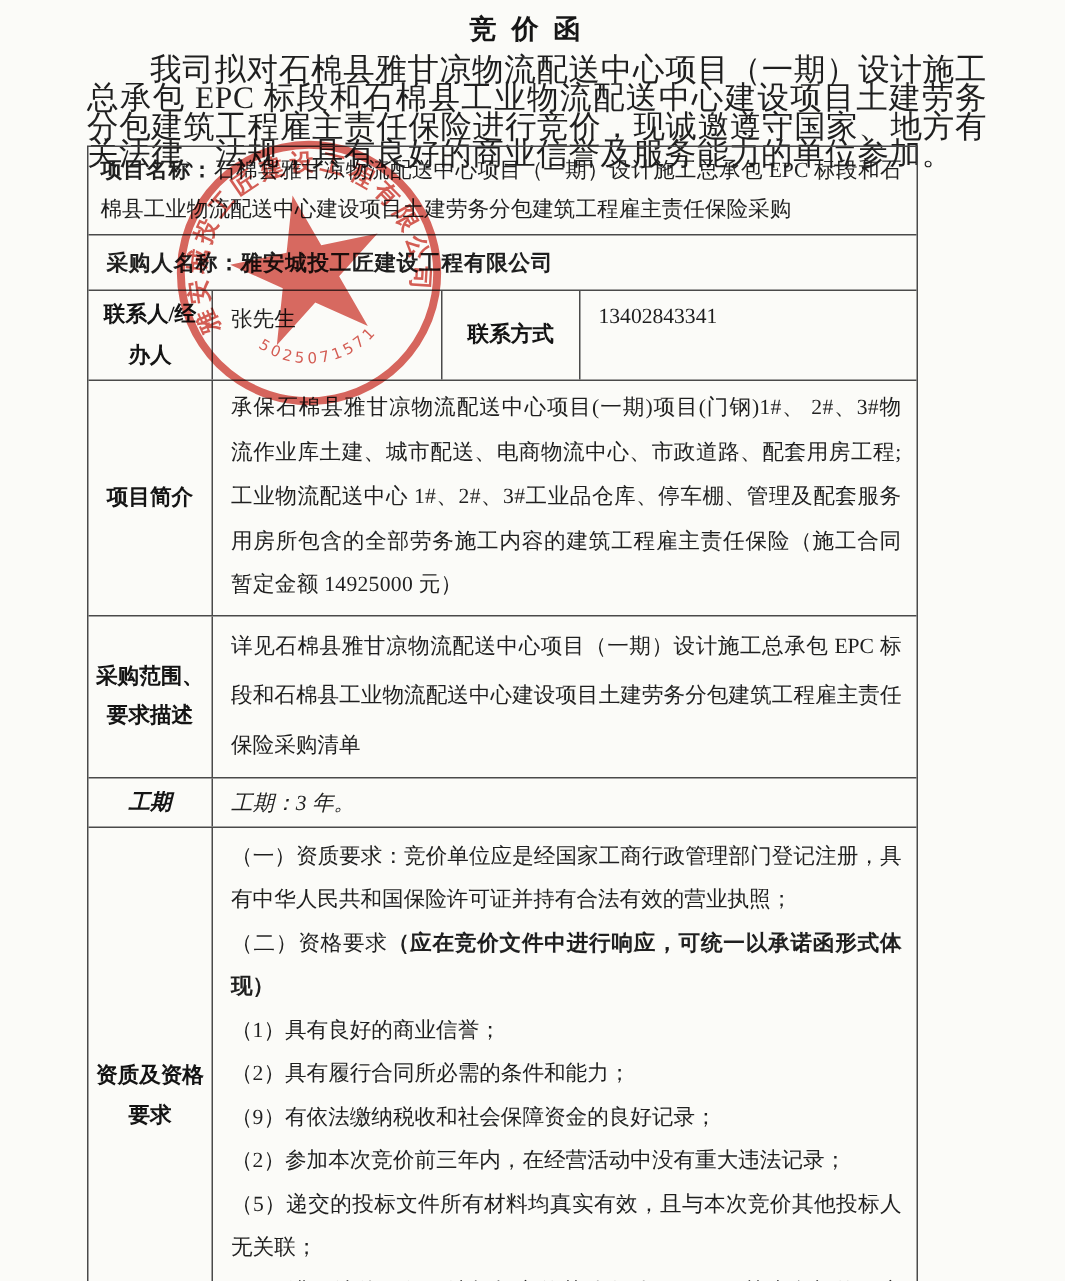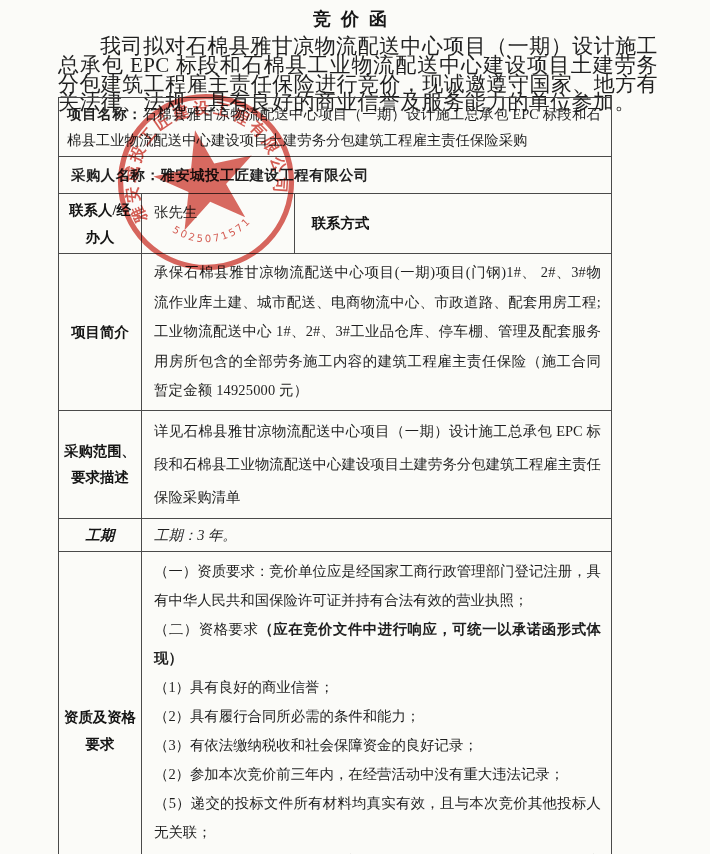--- a/index.html
+++ b/index.html
@@ -107,20 +107,21 @@
     <div class="row one r-purchaser">
       <div class="cell val">
         <p><span class="inline-label">采购人名称：</span><span>雅安城投工匠建设工程有限公司</span></p>
       </div>
     </div>
 
     <div class="row four r-contact">
       <div class="cell lbl">联系人/经办人</div>
       <div class="cell val">张先生</div>
       <div class="cell lbl">联系方式</div>
+      <div class="cell val">13402843341</div>
     </div>
 
     <div class="row two r-brief">
       <div class="cell lbl">项目简介</div>
       <div class="cell val">承保石棉县雅甘凉物流配送中心项目(一期)项目(门钢)1#、 2#、3#物流作业库土建、城市配送、电商物流中心、市政道路、配套用房工程;工业物流配送中心 1#、2#、3#工业品仓库、停车棚、管理及配套服务用房所包含的全部劳务施工内容的建筑工程雇主责任保险（施工合同暂定金额 14925000 元）</div>
     </div>
 
     <div class="row two r-scope">
       <div class="cell lbl">采购范围、要求描述</div>
       <div class="cell val">详见石棉县雅甘凉物流配送中心项目（一期）设计施工总承包 EPC 标段和石棉县工业物流配送中心建设项目土建劳务分包建筑工程雇主责任保险采购清单</div>
@@ -131,21 +132,21 @@
       <div class="cell val">工期：3 年。</div>
     </div>
 
     <div class="row two r-qual">
       <div class="cell lbl">资质及资格要求</div>
       <div class="cell val">
         <p>（一）资质要求：竞价单位应是经国家工商行政管理部门登记注册，具有中华人民共和国保险许可证并持有合法有效的营业执照；</p>
         <p><span>（二）资格要求</span><span class="bold-part">（应在竞价文件中进行响应，可统一以承诺函形式体现）</span></p>
         <p>（1）具有良好的商业信誉；</p>
         <p>（2）具有履行合同所必需的条件和能力；</p>
-        <p>（3）有依法缴纳税收和社会保障资金的良好记录；</p>
+        <p>（9）有依法缴纳税收和社会保障资金的良好记录；</p>
         <p>（2）参加本次竞价前三年内，在经营活动中没有重大违法记录；</p>
         <p>（5）递交的投标文件所有材料均真实有效，且与本次竞价其他投标人无关联；</p>
         <p>（6）满足法律、行政法规规定的其他条件，不属于禁止参加的供应商；</p>
       </div>
     </div>
 
   </div>
 
   <svg class="seal" viewBox="-100 -100 200 200" xmlns="http://www.w3.org/2000/svg">
     <defs>

